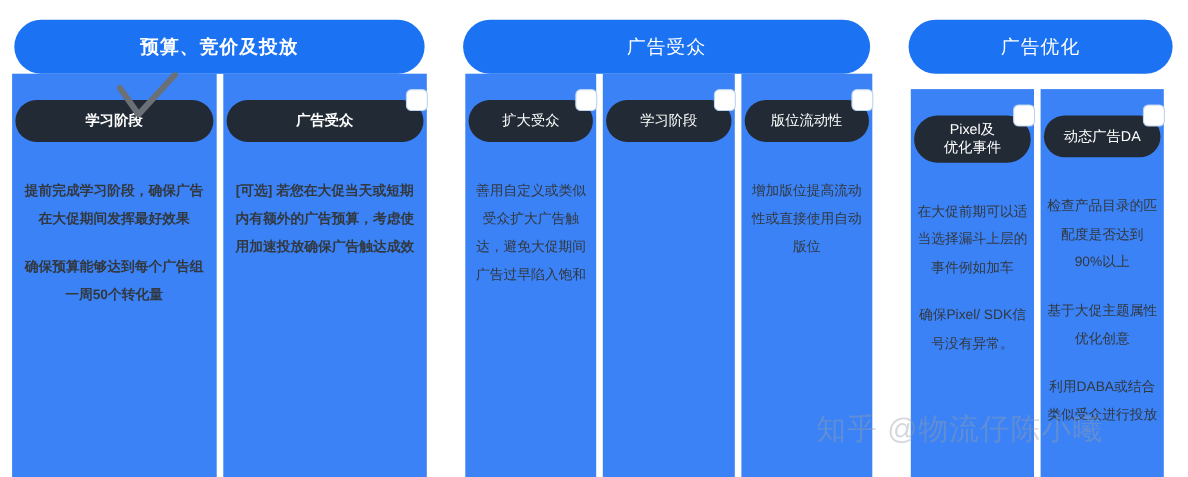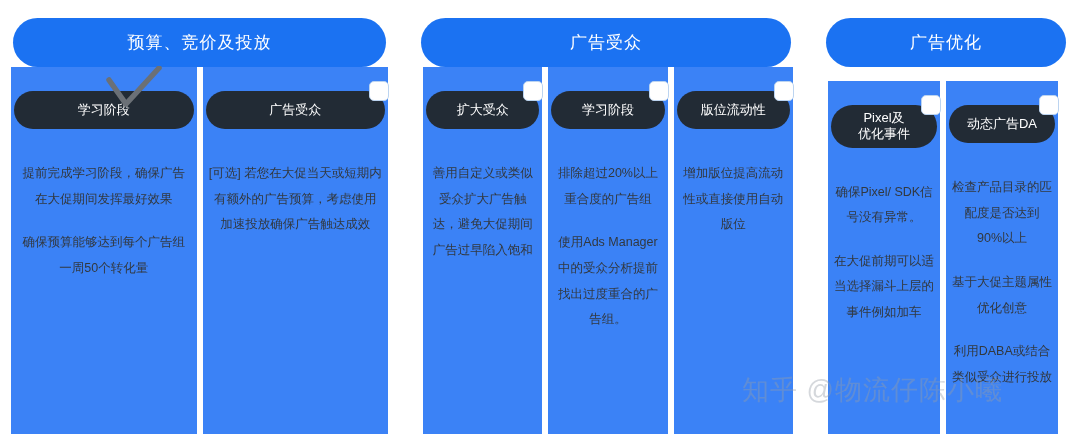--- a/index.html
+++ b/index.html
@@ -28,21 +28,21 @@
     left: 0;
     top: 0;
     width: 1080px;
     height: 434px;
   }
   .group {
     display: flex;
     flex-direction: column;
     position: relative;
   }
-  .group.g0 { width: 395px; }
+  .group.g0 { width: 395px; font-weight: bold; }
   .group.gap { width: 17px; }
   .group.g1 { width: 388px; }
   .group.g2 { width: 263px; gap: 14px; }
 
   
   .group-header {
     margin: 18px 9px 0 13px;
     height: 49px;
     border-radius: 26px;
     background: #1b72f2;
@@ -205,24 +205,20 @@
           <div class="col-body">
             <p class="para">善用自定义或类似受众扩大广告触达，避免大促期间广告过早陷入饱和</p>
           </div>
         </div>
 
         <div class="column">
           <div class="pill-wrap">
             <div class="pill">学习阶段</div>
             <div class="checkbox"></div>
           </div>
-          <div class="col-body">
-            <p class="para">排除超过20%以上重合度的广告组</p>
-            <p class="para">使用Ads Manager中的受众分析提前找出过度重合的广告组。</p>
-          </div>
         </div>
 
         <div class="column">
           <div class="pill-wrap">
             <div class="pill">版位流动性</div>
             <div class="checkbox"></div>
           </div>
           <div class="col-body">
             <p class="para">增加版位提高流动性或直接使用自动版位</p>
           </div>
@@ -239,22 +235,22 @@
       </div>
       <div class="columns">
 
         <div class="column">
           <div class="pill-wrap">
             <div class="pill">Pixel及
 优化事件</div>
             <div class="checkbox"></div>
           </div>
           <div class="col-body">
+            <p class="para">在大促前期可以适当选择漏斗上层的事件例如加车</p>
             <p class="para">确保Pixel/ SDK信号没有异常。</p>
-            <p class="para">在大促前期可以适当选择漏斗上层的事件例如加车</p>
           </div>
         </div>
 
         <div class="column">
           <div class="pill-wrap">
             <div class="pill">动态广告DA</div>
             <div class="checkbox"></div>
           </div>
           <div class="col-body">
             <p class="para">检查产品目录的匹配度是否达到90%以上</p>

